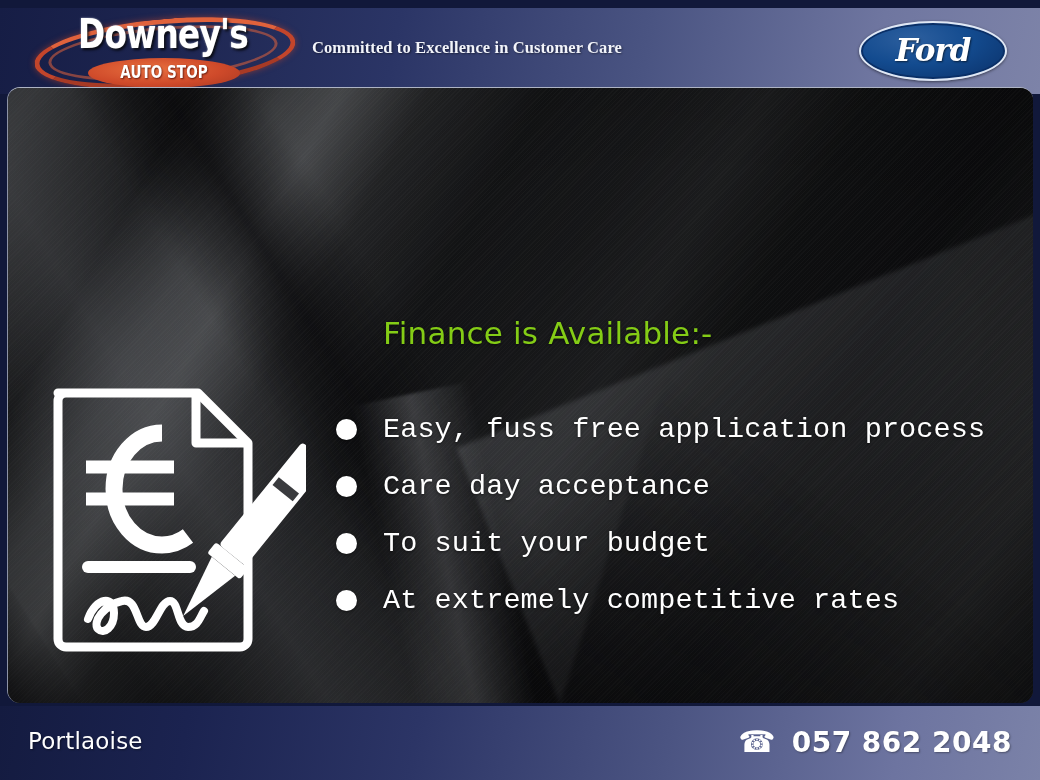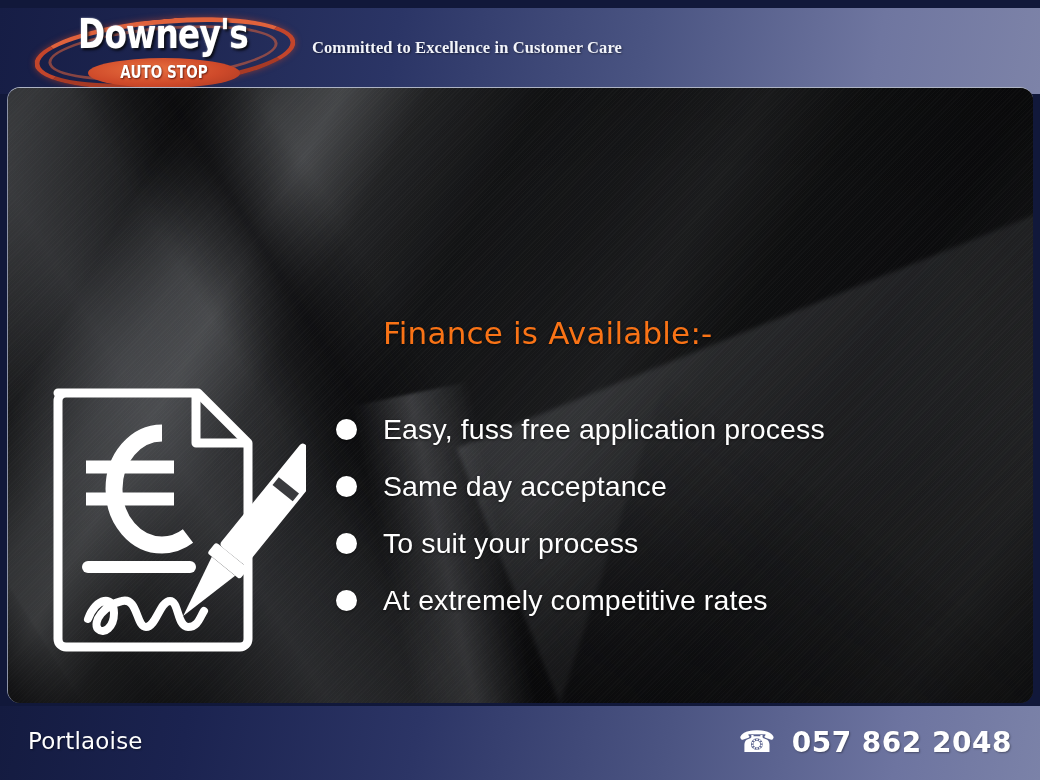--- a/index.html
+++ b/index.html
@@ -259,21 +259,21 @@
     height: 290px;
   }
 
   
   .headline {
     position: absolute;
     left: 375px; top: 227px;
     font-family: "DejaVu Sans", sans-serif;
     font-weight: normal;
     font-size: 31px;
-    color: #f97316;
+    color: #84cc16;
     letter-spacing: .2px;
     white-space: nowrap;
     text-shadow: 0 1px 3px rgba(0,0,0,.6);
   }
 
   
   .bullets {
     position: absolute;
     left: 328px; top: 313px;
     width: 660px;
@@ -286,21 +286,21 @@
   .bullet-dot {
     width: 21px;
     height: 21px;
     border-radius: 50%;
     background: #ffffff;
     flex: 0 0 auto;
     box-shadow: 0 1px 3px rgba(0,0,0,.5);
   }
   .bullet-text {
     margin-left: 26px;
-    font-family: Liberation Sans, sans-serif;
+    font-family: Liberation Mono, monospace;
     font-size: 28.5px;
     color: #ffffff;
     letter-spacing: .1px;
     white-space: nowrap;
     text-shadow: 0 1px 3px rgba(0,0,0,.55);
   }
 
   
   .footer {
     position: absolute;
@@ -357,20 +357,24 @@
     <div class="logo">
       <div class="logo-ring"></div>
       <div class="logo-ring2"></div>
       <div class="logo-word">Downey's</div>
       <div class="logo-pill"></div>
       <div class="logo-sub">AUTO STOP</div>
     </div>
 
     <div class="tagline">Committed to Excellence in Customer Care</div>
 
+    <div class="ford">
+      <div class="ford-oval"></div>
+      <div class="ford-text">Ford</div>
+    </div>
 
   </div>
 
   <div class="panel">
     <div class="panel-bg">
       <div class="band band-a"></div>
       <div class="band band-b"></div>
       <div class="band band-c"></div>
       <div class="band band-d"></div>
       <div class="band band-e"></div>
@@ -407,25 +411,25 @@
 
     <div class="headline">Finance is Available:-</div>
 
     <div class="bullets">
       <div class="bullet-row">
         <span class="bullet-dot"></span>
         <span class="bullet-text">Easy, fuss free application process</span>
       </div>
       <div class="bullet-row">
         <span class="bullet-dot"></span>
-        <span class="bullet-text">Same day acceptance</span>
+        <span class="bullet-text">Care day acceptance</span>
       </div>
       <div class="bullet-row">
         <span class="bullet-dot"></span>
-        <span class="bullet-text">To suit your process</span>
+        <span class="bullet-text">To suit your budget</span>
       </div>
       <div class="bullet-row">
         <span class="bullet-dot"></span>
         <span class="bullet-text">At extremely competitive rates</span>
       </div>
     </div>
 
   </div>
 
   <div class="footer">

